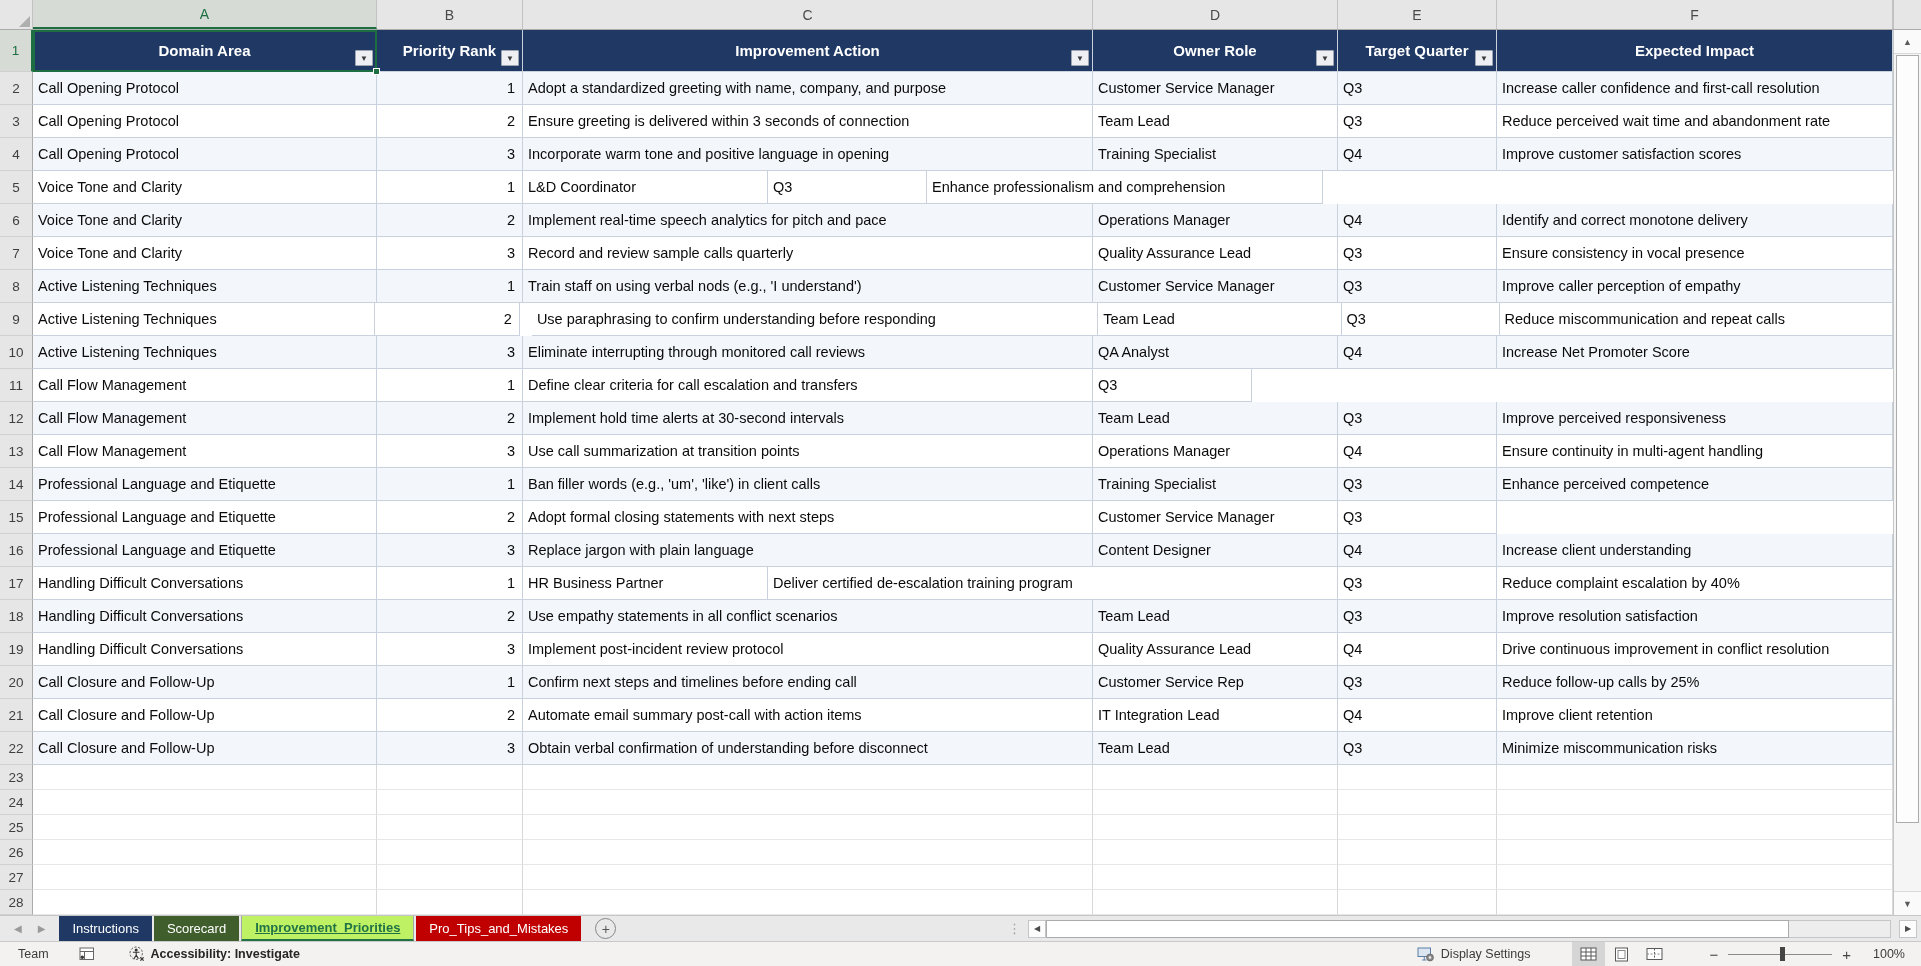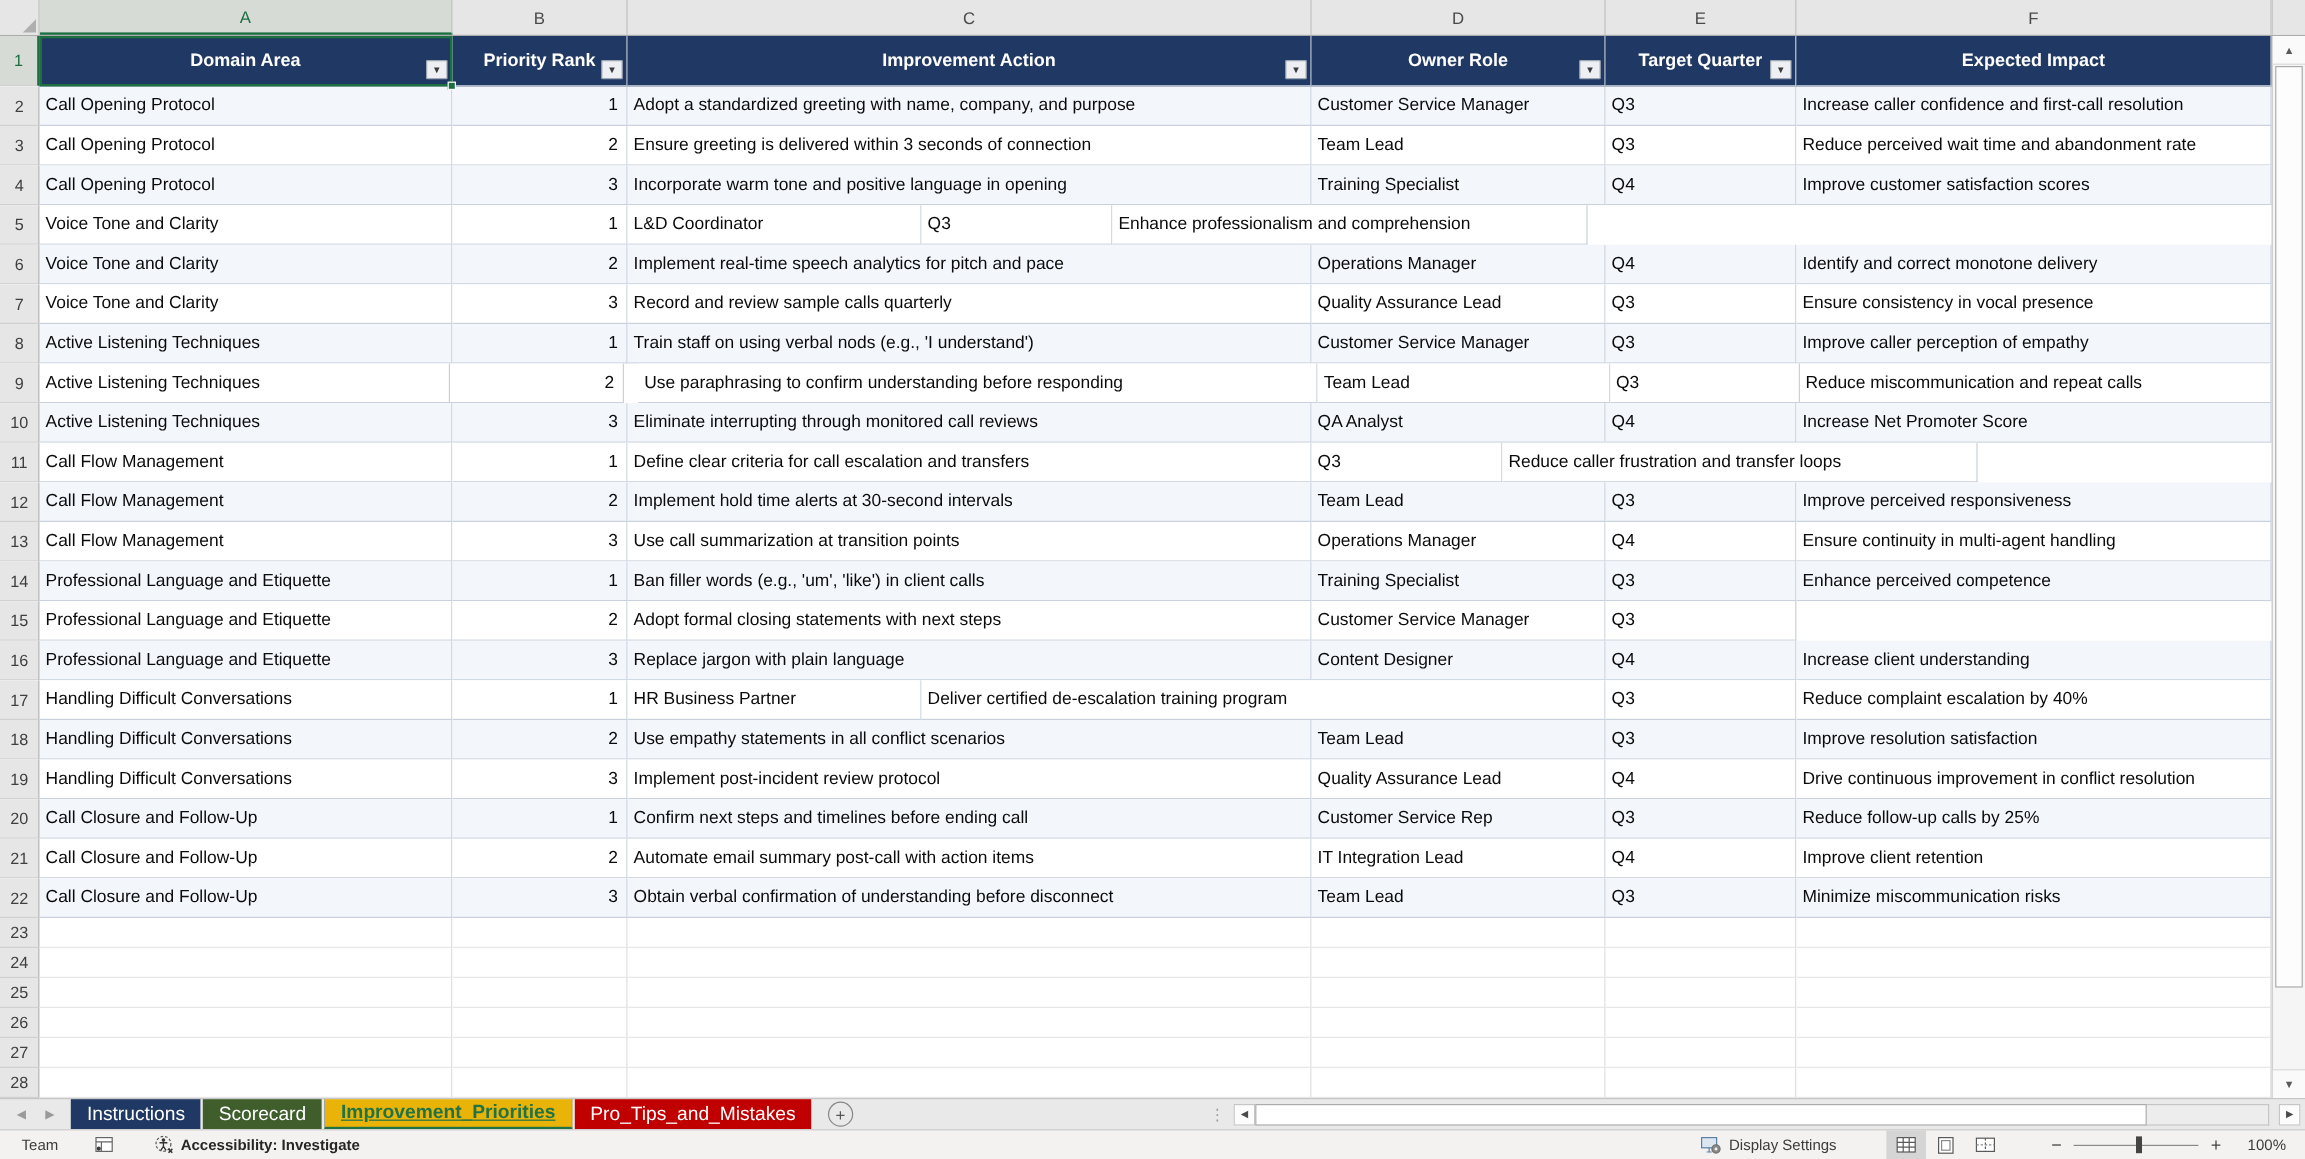--- a/index.html
+++ b/index.html
@@ -52,23 +52,23 @@
   .vbtn { height:24px; flex:0 0 auto; display:flex; align-items:center; justify-content:center;
           color:#5a5a5a; font-size:9px; background:#FAFAFA; border-bottom:1px solid #D9D9D9; }
   .vbtn.down { border-top:1px solid #D9D9D9; border-bottom:none; }
   .vthumb { margin:1px 2px; height:768px; background:#FDFDFD; border:1px solid #ABABAB; flex:0 0 auto; }
   .vfill { flex:1 1 auto; }
 
   
   .tabbar { height:26px; flex:0 0 auto; display:flex; align-items:stretch; background:#E9E9E9;
             border-top:1px solid #C6C6C6; }
   .navarrows { display:flex; align-items:center; gap:16px; padding:0 14px 0 14px; color:#9a9a9a; font-size:10px; }
-  .tab { display:flex; align-items:center; padding:0 13px; margin-right:2px; font-size:16px;
+  .tab { display:flex; align-items:center; padding:0 13px; margin-right:2px; font-size:13px;
          color:#fff; cursor:default; }
-  .tab.active { background:#eab308; font-weight:bold; text-decoration:underline;
+  .tab.active { background:#bef264; font-weight:bold; text-decoration:underline;
                 border-left:1px solid #A6A6A6; border-right:1px solid #A6A6A6;
                 border-bottom:2px solid #217346; }
   .addsheet { width:21px; height:21px; align-self:center; margin-left:12px; border-radius:50%;
               border:1px solid #868686; color:#555; font-size:14px; line-height:1;
               display:flex; align-items:center; justify-content:center; background:transparent; }
   .tabspacer { flex:1 1 auto; }
   .splitdots { align-self:center; color:#9a9a9a; font-size:13px; margin-right:7px; }
   .hbtn { align-self:center; width:18px; height:18px; background:#FCFCFC; border:1px solid #C6C6C6;
           color:#4a4a4a; font-size:8px; display:flex; align-items:center; justify-content:center; }
   .htrack { align-self:center; width:845px; height:18px; background:#EDEDED; border:1px solid #C6C6C6;
@@ -219,21 +219,20 @@
           <div class="td" style="width: 245px;">QA Analyst</div>
           <div class="td" style="width: 159px;">Q4</div>
           <div class="td" style="width: 396px;">Increase Net Promoter Score</div>
         </div>
         <div class="drow">
           <div class="rowh">11</div>
           <div class="td" style="width: 344px;">Call Flow Management</div>
           <div class="td num" style="width: 146px;">1</div>
           <div class="td" style="width: 570px;">Define clear criteria for call escalation and transfers</div>
           <div class="td" style="width: 159px;">Q3</div>
-          <div class="td" style="width: 396px;">Reduce caller frustration and transfer loops</div>
         </div>
         <div class="drow band">
           <div class="rowh">12</div>
           <div class="td" style="width: 344px;">Call Flow Management</div>
           <div class="td num" style="width: 146px;">2</div>
           <div class="td" style="width: 570px;">Implement hold time alerts at 30-second intervals</div>
           <div class="td" style="width: 245px;">Team Lead</div>
           <div class="td" style="width: 159px;">Q3</div>
           <div class="td" style="width: 396px;">Improve perceived responsiveness</div>
         </div>

